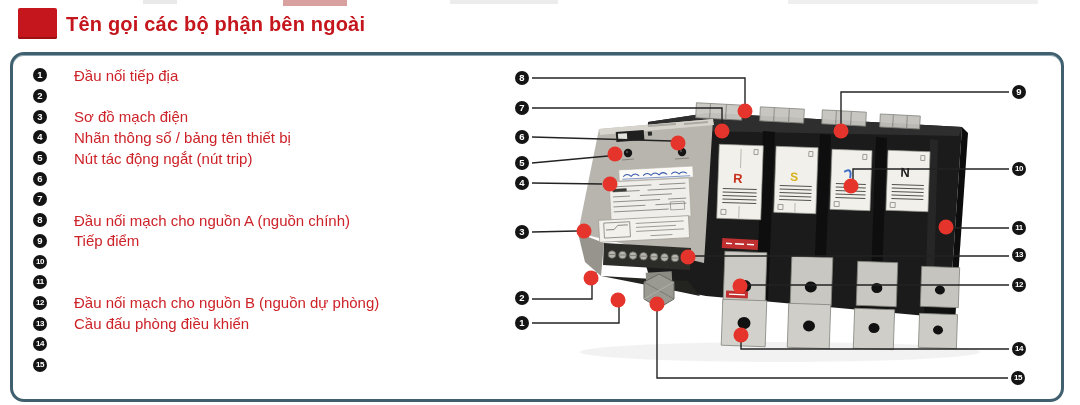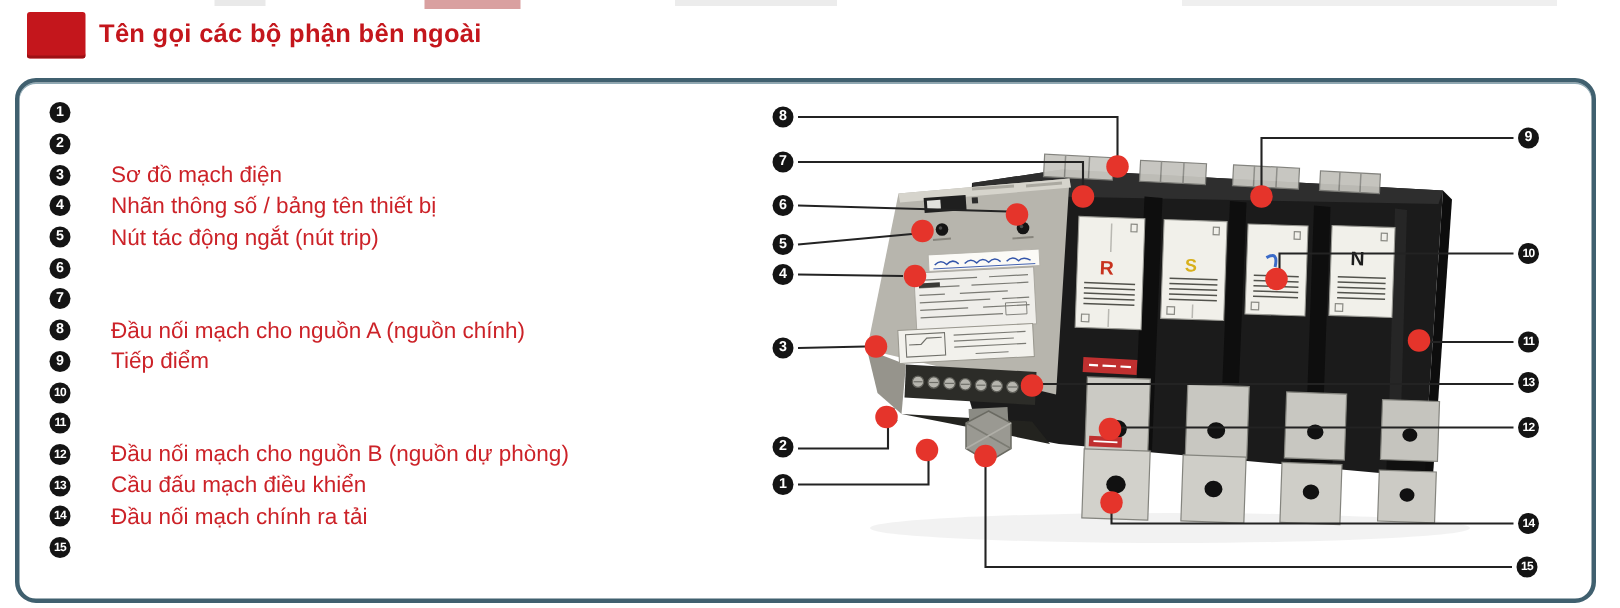--- a/index.html
+++ b/index.html
@@ -8,21 +8,21 @@
     font-family:"Liberation Sans","DejaVu Sans",sans-serif;
     overflow:hidden;
   }
   
   .remnant{position:absolute;top:0;}
 
   
   .title-row{position:absolute;left:0;top:0;width:100%;height:50px;}
   .title-square{position:absolute;left:18px;top:8px;width:39px;height:31px;
     background:#c4161c;border-radius:2px;box-shadow:inset 0 -2px 0 #9d1014;}
-  .page-title{position:absolute;left:66px;top:13px;font-size:17px;font-weight:bold;
+  .page-title{position:absolute;left:66px;top:13px;font-size:20px;font-weight:bold;
     color:#c4161c;letter-spacing:.2px;}
 
   
   .content-box{position:absolute;left:10px;top:52px;width:1048px;height:344px;
     border:3px solid #40606f;border-radius:14px;background:#ffffff;
     box-shadow:inset 0 1px 0 #8fa9b4;}
 
   
   .legend{position:absolute;left:33px;top:65px;width:480px;}
   .legend-row{display:flex;align-items:center;height:20.7px;}
@@ -52,20 +52,21 @@
 <div class="title-row">
   <div class="title-square"></div>
   <div class="page-title">Tên gọi các bộ phận bên ngoài</div>
 </div>
 
 <div class="content-box"></div>
 
 <div class="legend">
   <div class="legend-row">
       <span class="badge">1</span>
+      <span class="legend-label">Đầu nối tiếp địa</span>
     </div>
   <div class="legend-row">
       <span class="badge">2</span>
     </div>
   <div class="legend-row">
       <span class="badge">3</span>
       <span class="legend-label">Sơ đồ mạch điện</span>
     </div>
   <div class="legend-row">
       <span class="badge">4</span>
@@ -94,25 +95,24 @@
     </div>
   <div class="legend-row">
       <span class="badge two">11</span>
     </div>
   <div class="legend-row">
       <span class="badge two">12</span>
       <span class="legend-label">Đầu nối mạch cho nguồn B (nguồn dự phòng)</span>
     </div>
   <div class="legend-row">
       <span class="badge two">13</span>
-      <span class="legend-label">Cầu đấu mạch điều khiển</span>
+      <span class="legend-label">Cầu đấu phòng điều khiển</span>
     </div>
   <div class="legend-row">
       <span class="badge two">14</span>
-      <span class="legend-label">Đầu nối mạch chính ra tải</span>
     </div>
   <div class="legend-row">
       <span class="badge two">15</span>
     </div>
 </div>
 
 <svg class="fig-svg" viewBox="0 0 1080 405">
 
   <ellipse cx="780" cy="352" rx="200" ry="10" fill="#000000" opacity="0.05"></ellipse>
 

